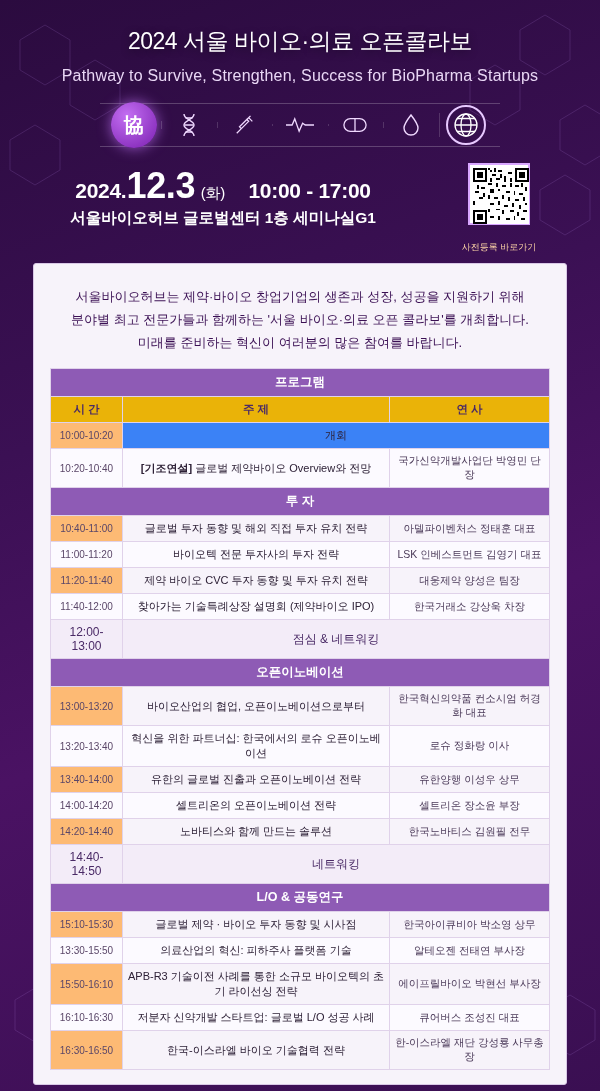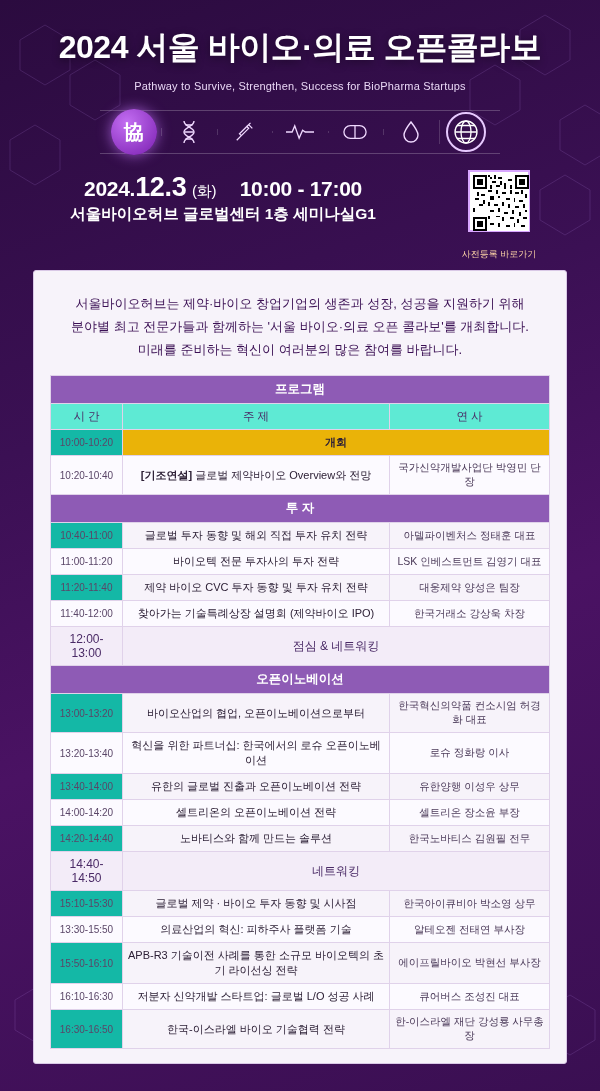--- a/index.html
+++ b/index.html
@@ -23,28 +23,28 @@
   .hexes svg { width: 100%; height: 100%; }
 
   
   .header {
     position: relative;
     padding-top: 26px;
     text-align: center;
     color: #fff;
   }
   .title-main {
-    font-size: 32px;
-    font-weight: bold;
+    font-size: 23px;
+    font-weight: normal;
     letter-spacing: -0.5px;
     text-shadow: 0 2px 8px rgba(0,0,0,.45);
   }
   .title-sub {
     margin-top: 10px;
-    font-size: 11px;
+    font-size: 16px;
     color: #e9d7f5;
     letter-spacing: .2px;
   }
 
   
   .icon-strip {
     margin: 18px auto 0;
     width: 400px;
     height: 44px;
     display: flex;
@@ -88,21 +88,21 @@
     height: 86px;
   }
   .meta-left {
     position: absolute; left: 18px; top: 2px;
     text-align: center; width: 330px;
     color: #fff;
   }
   .date-line {
     font-size: 21px; font-weight: bold; letter-spacing: -0.3px;
   }
-  .date-line .big { font-size: 27px; text-align: center; }
+  .date-line .big { font-size: 36px; text-align: center; }
   .date-line .wd { font-size: 15px; font-weight: normal; }
   .date-line .time { color: #ffffff; margin-left: 18px; }
   .venue-line {
     margin-top: 1px;
     font-size: 15.5px; font-weight: bold;
     color: #fff;
   }
   .qr-wrap {
     position: absolute; right: 22px; top: 0;
     width: 78px; text-align: center;
@@ -149,26 +149,26 @@
   }
   .band td {
     background: #8e5bb5;
     color: #fff;
     font-weight: bold;
     font-size: 12.5px;
     padding: 6px 4px;
     border-color: #8e5bb5;
   }
   .colhead td {
-    background: #5eead4;
-    font-weight: normal;
+    background: #eab308;
+    font-weight: bold;
     font-size: 11.5px;
     color: #4a2a66;
   }
-  .c-time { width: 72px; background: #14b8a6; color: #5a4668; font-size: 10px; }
+  .c-time { width: 72px; background: #fdba74; color: #5a4668; font-size: 10px; }
   .c-topic { text-align: center; }
   .c-speaker { width: 160px; font-size: 10.5px; color: #4b3a59; }
   .rowalt td { background: #fcfaff; }
   .kw { font-weight: bold; }
   .break td {
     background: #f3ecf8;
     font-weight: normal;
     color: #4a2a66;
     font-size: 12px;
   }
@@ -337,21 +337,21 @@
           <tr class="band">
             <td colspan="3">프로그램</td>
           </tr>
           <tr class="colhead">
             <td class="c-time">시 간</td>
             <td class="c-topic">주 제</td>
             <td class="c-speaker">연 사</td>
           </tr>
           <tr>
             <td class="c-time">10:00-10:20</td>
-            <td class="c-topic" colspan="2" style="font-weight: bold; background: #eab308;">개회</td>
+            <td class="c-topic" colspan="2" style="font-weight: normal; background: #3b82f6;">개회</td>
           </tr>
           <tr class="rowalt">
             <td class="c-time">10:20-10:40</td>
             <td class="c-topic"><span class="kw">[기조연설] </span><span>글로벌 제약바이오 Overview와 전망</span></td>
             <td class="c-speaker">국가신약개발사업단  박영민 단장</td>
           </tr>
           <tr class="band">
             <td colspan="3">투 자</td>
           </tr>
           <tr>
@@ -403,20 +403,23 @@
           </tr>
           <tr>
             <td class="c-time">14:20-14:40</td>
             <td class="c-topic">노바티스와 함께 만드는 솔루션</td>
             <td class="c-speaker">한국노바티스  김원필 전무</td>
           </tr>
           <tr class="break">
             <td class="c-time">14:40-14:50</td>
             <td class="c-topic" colspan="2">네트워킹</td>
           </tr>
+          <tr class="band">
+            <td colspan="3">L/O &amp; 공동연구</td>
+          </tr>
           <tr>
             <td class="c-time">15:10-15:30</td>
             <td class="c-topic">글로벌 제약 · 바이오 투자 동향 및 시사점</td>
             <td class="c-speaker">한국아이큐비아  박소영 상무</td>
           </tr>
           <tr class="rowalt">
             <td class="c-time">13:30-15:50</td>
             <td class="c-topic">의료산업의 혁신: 피하주사 플랫폼 기술</td>
             <td class="c-speaker">알테오젠  전태연 부사장</td>
           </tr>

